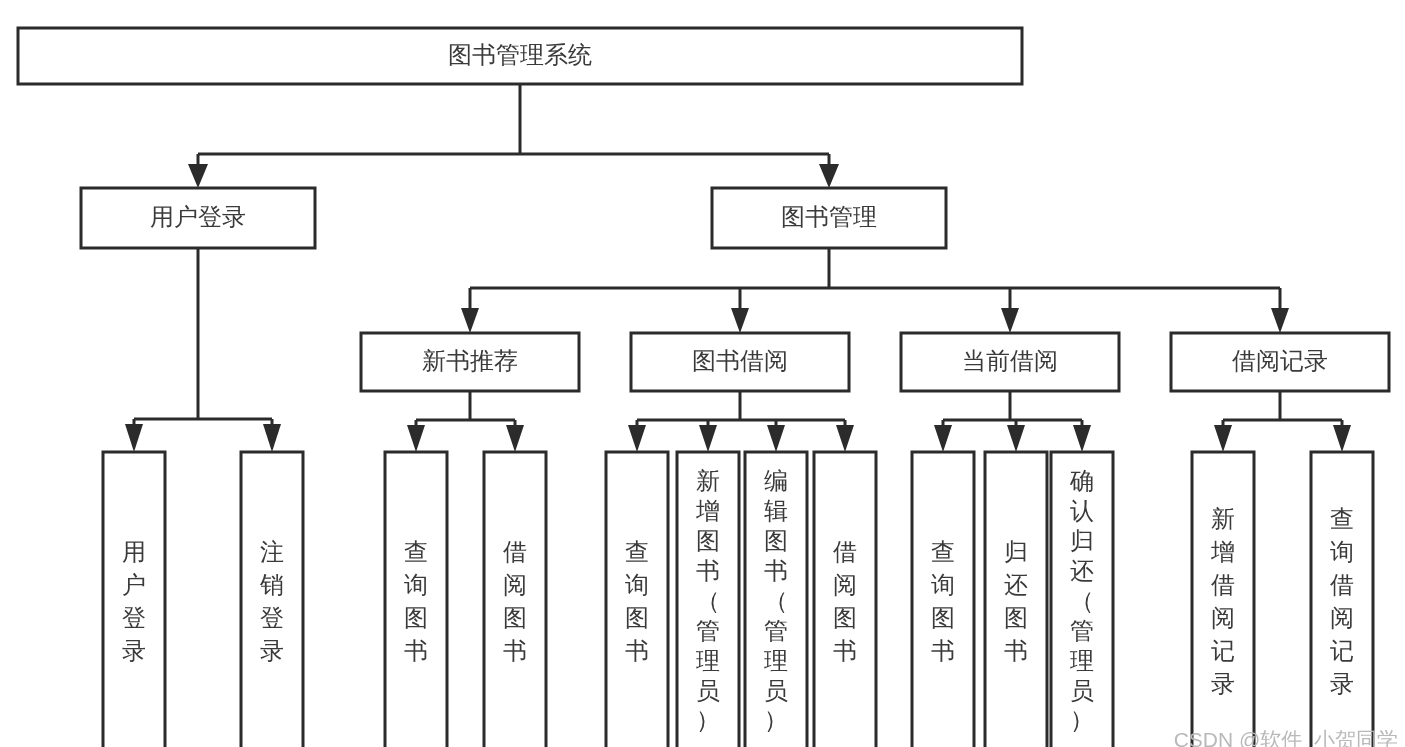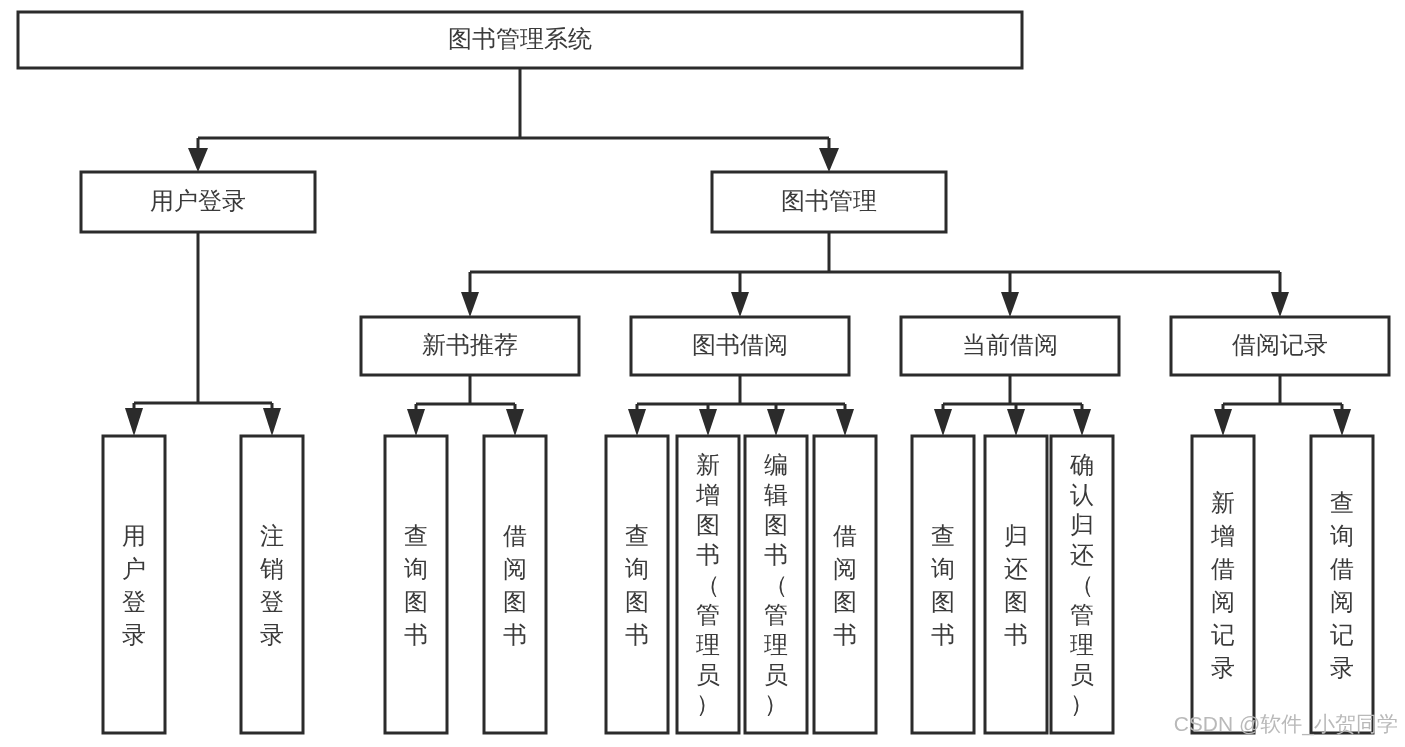--- a/index.html
+++ b/index.html
@@ -11,21 +11,21 @@
   body {
     width: 1405px;
     height: 747px;
     font-family: "Liberation Sans", "DejaVu Sans", sans-serif;
     overflow: hidden;
     position: relative;
   }
   #diagram-root {
     position: absolute;
     left: 0;
-    top: 0;
+    top: 16px;
     width: 1405px;
     height: 559px;
   }
   svg.diagram {
     display: block;
     width: 1405px;
     height: 747px;
     background: #ffffff;
   }
   .node-rect {

